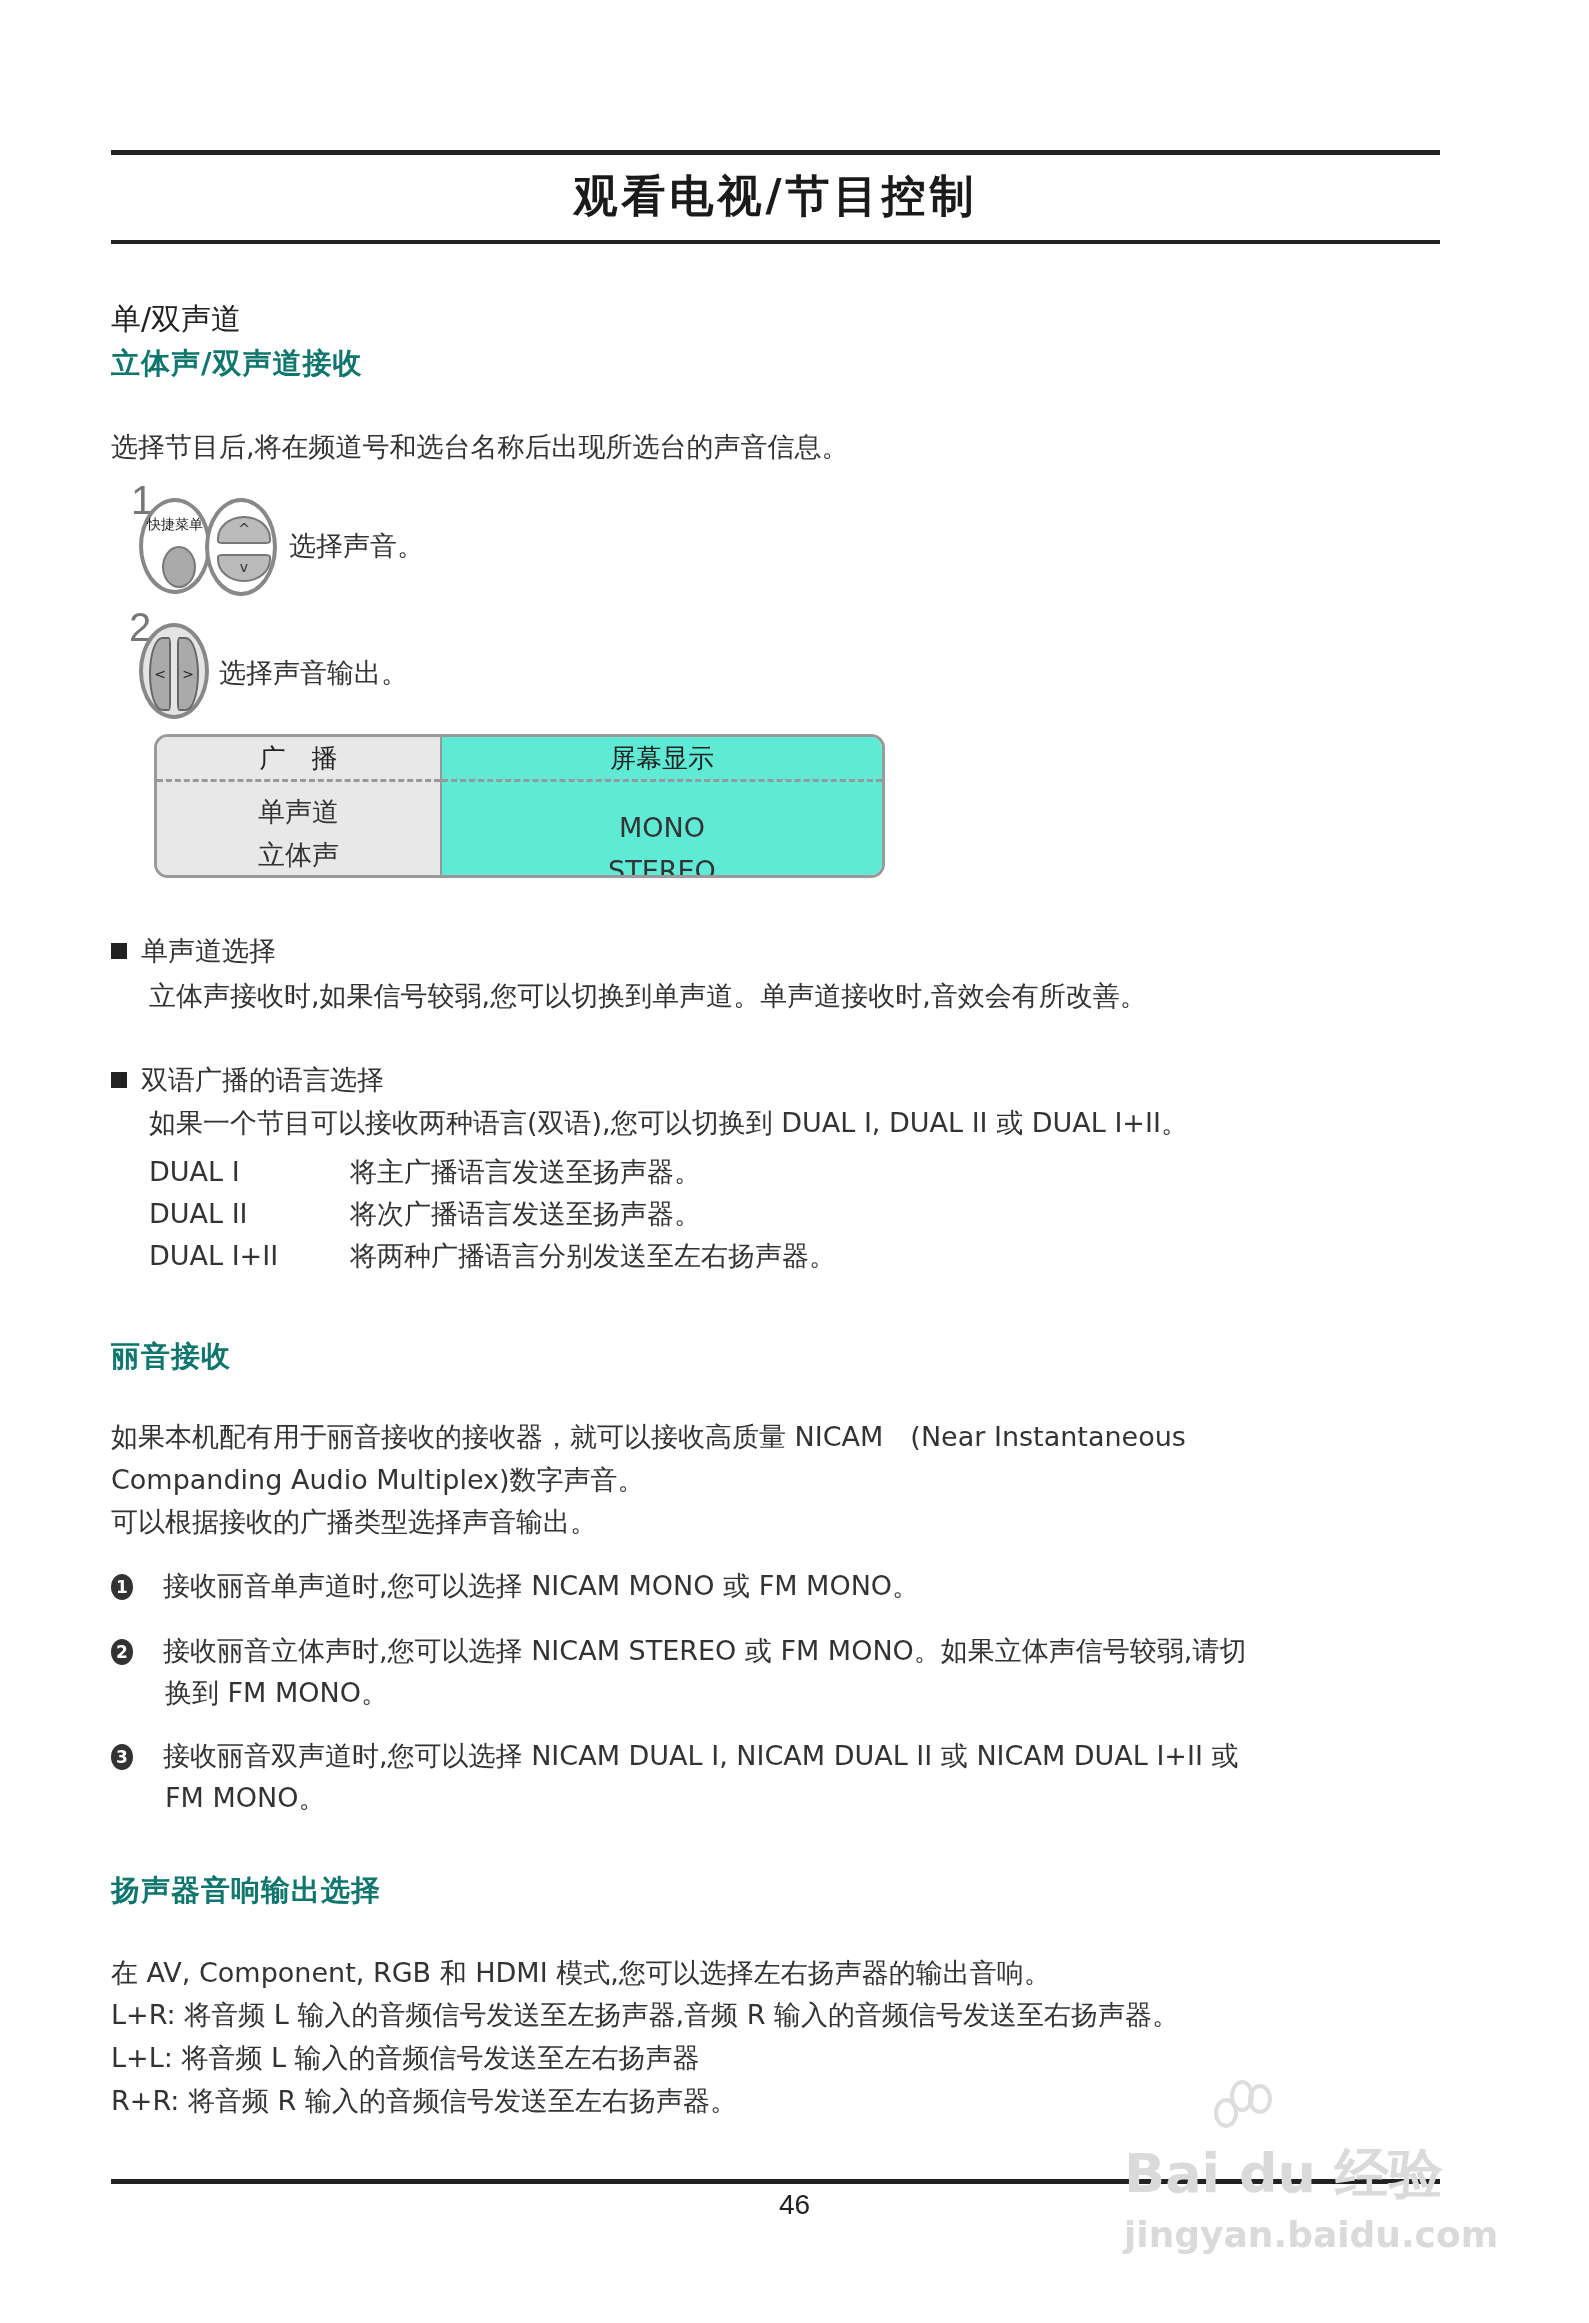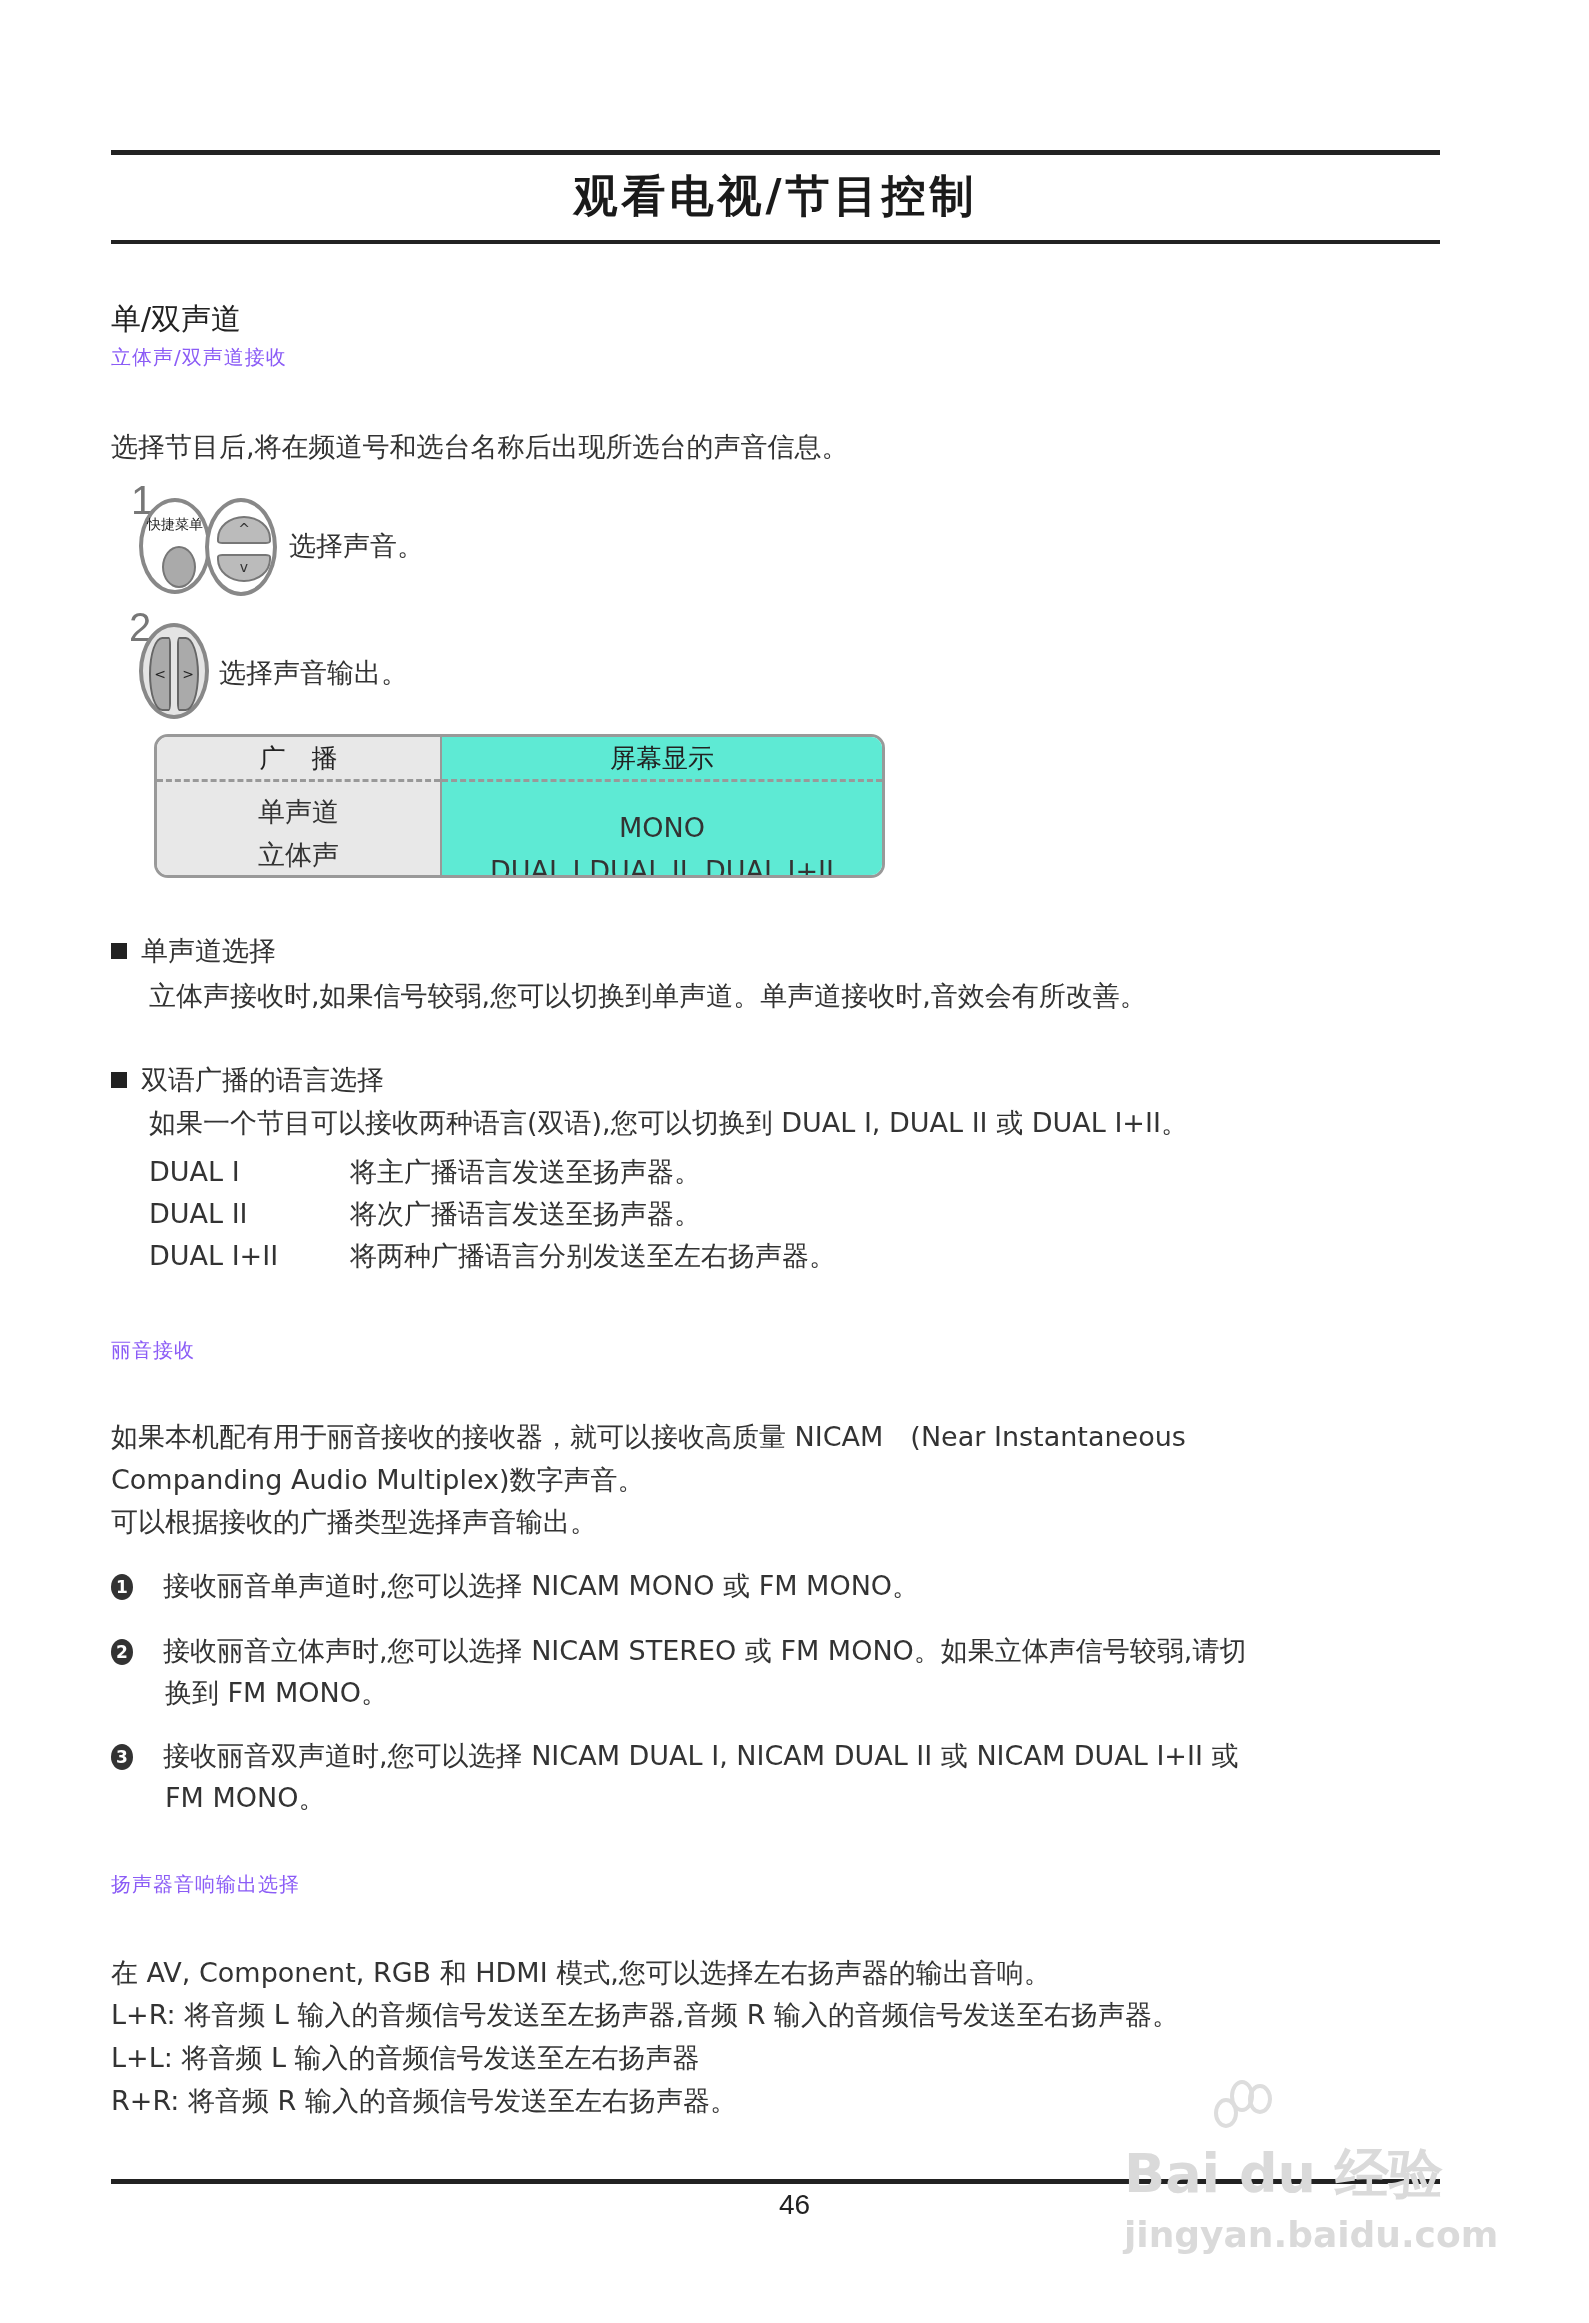--- a/index.html
+++ b/index.html
@@ -8,21 +8,21 @@
     font-family: "DejaVu Sans", "Liberation Sans", sans-serif;
     color: #222222;
   }
   .abs { position: absolute; }
   .rule { position: absolute; left: 111px; width: 1329px; background: #222; }
   .title {
     position: absolute; left: 111px; width: 1329px; top: 167px; text-align: center;
     font-size: 44px; font-weight: bold; letter-spacing: 4px; color: #1a1a1a;
   }
   .h2 { font-size: 30px; color: #222; }
-  .h3 { font-size: 20px; color: #8b5cf6; font-weight: normal; letter-spacing: 1px; }
+  .h3 { font-size: 29px; color: #0f766e; font-weight: bold; letter-spacing: 1px; }
   .txt { font-size: 27px; color: #333; line-height: 42px; white-space: nowrap; }
   .step-num { position: absolute; font-size: 40px; color: #777; font-family: "Liberation Sans", sans-serif; }
   .oval { position: absolute; border: 4px solid #888; border-radius: 50%; background: #fff; box-sizing: border-box; }
   .table-box {
     position: absolute; left: 154px; top: 734px; width: 731px; height: 144px;
     border: 3px solid #999; border-radius: 14px; overflow: hidden; box-sizing: border-box;
     display: flex; font-size: 27px; color: #333;
   }
   .tcol-left { width: 283px; background: #e8e8e8; border-right: 2px solid #999; }
   .tcol-right { flex: 1; background: #5eead4; }
@@ -74,20 +74,21 @@
 <div class="table-box">
   <div class="tcol-left">
     <div class="th">广　播</div>
     <div class="td" style="margin-top:8px;">单声道</div>
     <div class="td">立体声</div>
     <div class="td">双声道</div>
   </div>
   <div class="tcol-right">
     <div class="th">屏幕显示</div>
     <div class="td" style="margin-top:24px;">MONO</div>
+    <div class="td">STEREO</div>
     <div class="td">DUAL I,DUAL II, DUAL I+II</div>
   </div>
 </div>
 
 <div class="abs txt" style="left:111px;top:930px;">
   <span class="bullet-sq"></span><span>单声道选择</span>
 </div>
 <div class="abs txt" style="left:149px;top:975px;">立体声接收时,如果信号较弱,您可以切换到单声道。单声道接收时,音效会有所改善。</div>
 
 <div class="abs txt" style="left:111px;top:1059px;">

